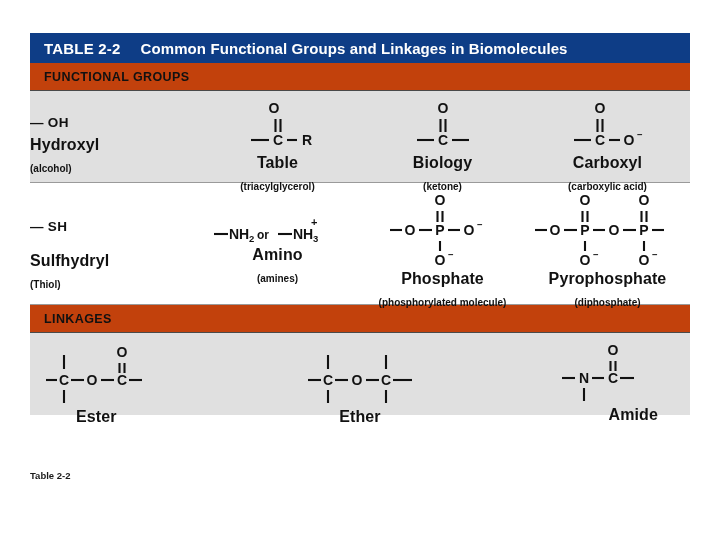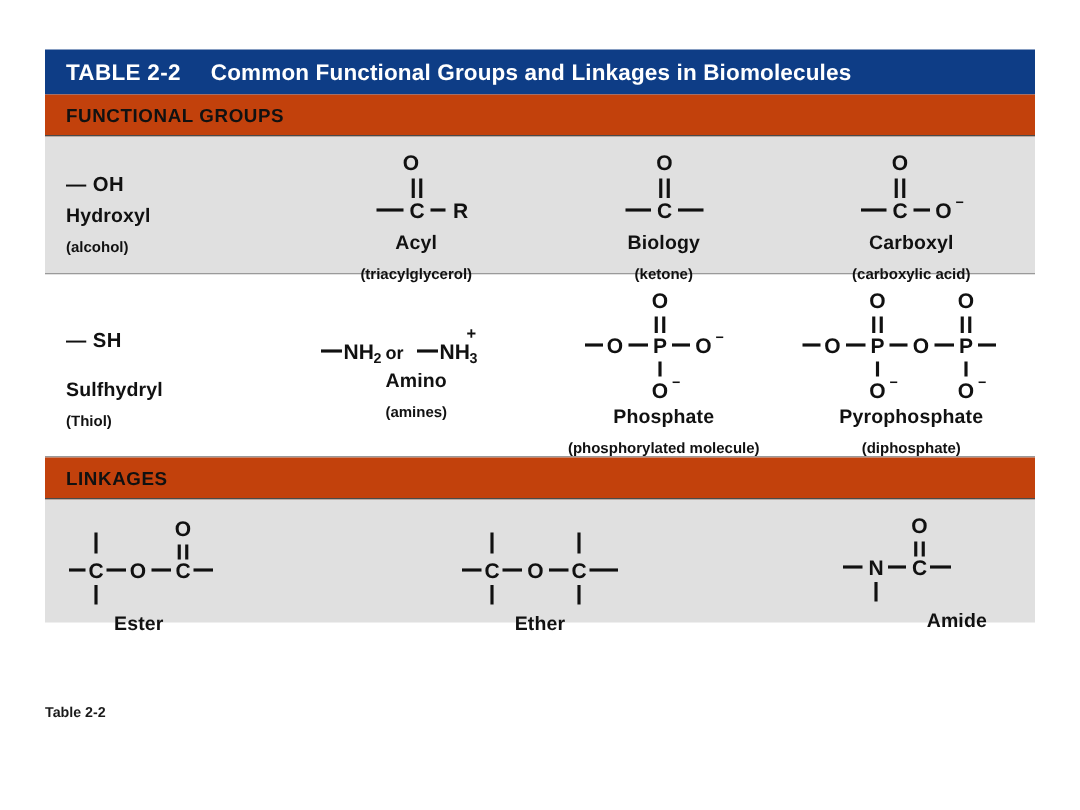--- a/index.html
+++ b/index.html
@@ -33,28 +33,28 @@
   
   .row{display:flex;width:100%;box-sizing:border-box;}
   .row.gray{background:#e0e0e0;}
   .row.white{background:#ffffff;}
   .row.divider{border-bottom:1px solid #9a9a9a;}
   .cell{
     flex:1 1 25%;box-sizing:border-box;
     display:flex;flex-direction:column;align-items:center;justify-content:flex-start;
     padding-top:8px;position:relative;
   }
-  .cell.left-al{align-items:flex-start;padding-left:14px;}
+  .cell.left-al{align-items:flex-start;}
   .cell.right-al{align-items:flex-end;padding-right:26px;}
 
   .r1{height:92px;}
   .r2{height:122px;}
   .r3{height:82px;}
 
-  .name{font-size:13px;font-weight:bold;margin-top:3px;letter-spacing:.1px;}
+  .name{font-size:16px;font-weight:bold;margin-top:3px;letter-spacing:.1px;}
   .sub{font-size:10px;font-weight:bold;margin-top:9px;text-align:center;line-height:12px;}
   .sub.l{text-align:left;}
 
   
   .struct{position:relative;font-size:13px;font-weight:bold;line-height:1;}
   .flat{font-size:13.5px;font-weight:bold;letter-spacing:.3px;white-space:nowrap;}
 
   svg{display:block;overflow:visible;}
   .bond{stroke:#111;stroke-width:2.1;stroke-linecap:butt;}
   .atom{font-family:"Liberation Sans", sans-serif;font-size:14px;font-weight:bold;fill:#111;}
@@ -95,21 +95,21 @@
           <svg width="90" height="52" viewBox="0 0 90 52" aria-hidden="true">
             <text class="atom" x="41" y="14" text-anchor="middle">O</text>
             <line class="bond" x1="42.5" y1="20" x2="42.5" y2="33"></line>
             <line class="bond" x1="47.5" y1="20" x2="47.5" y2="33"></line>
             <text class="atom" x="45" y="46" text-anchor="middle">C</text>
             <line class="bond" x1="18" y1="41" x2="36" y2="41"></line>
             <line class="bond" x1="54" y1="41" x2="64" y2="41"></line>
             <text class="atom" x="74" y="46" text-anchor="middle">R</text>
           </svg>
         </div>
-        <div class="name">Acyl</div>
+        <div class="name">Table</div>
         <div class="sub">(triacylglycerol)</div>
       </div>
 
       <div class="cell">
         <div class="struct">
           <svg width="80" height="52" viewBox="0 0 80 52" aria-hidden="true">
             <text class="atom" x="40" y="14" text-anchor="middle">O</text>
             <line class="bond" x1="37.5" y1="20" x2="37.5" y2="33"></line>
             <line class="bond" x1="42.5" y1="20" x2="42.5" y2="33"></line>
             <text class="atom" x="40" y="46" text-anchor="middle">C</text>

